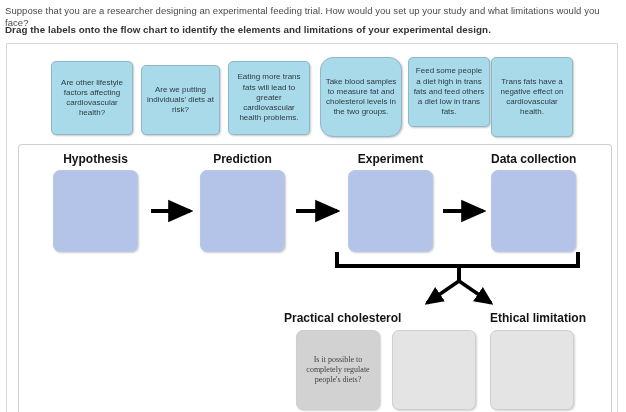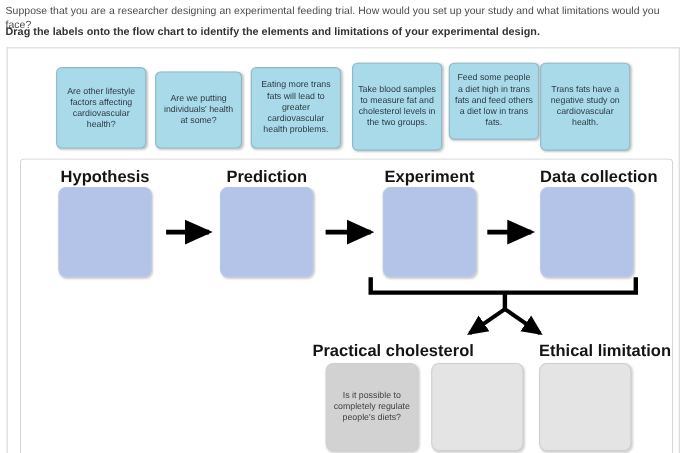--- a/index.html
+++ b/index.html
@@ -80,21 +80,21 @@
     background: #ffffff;
     border: 1px solid #d0d0d0;
     border-bottom: none;
     border-radius: 4px 4px 0 0;
     box-sizing: border-box;
   }
 
   
   .stage-heading {
     position: absolute;
-    font-size: 15px;
+    font-size: 12px;
     font-weight: bold;
     color: #141414;
     white-space: nowrap;
     text-align: center;
   }
 
   
   .drop-zone-blue {
     position: absolute;
     width: 85px;
@@ -115,20 +115,21 @@
     box-shadow: 1px 1px 2px rgba(0,0,0,0.18);
     box-sizing: border-box;
     display: flex;
     align-items: center;
     justify-content: center;
     text-align: center;
     font-size: 8px;
     line-height: 10.2px;
     color: #3f3f3f;
     padding: 3px 4px;
+    font-family: Liberation Serif, serif;
   }
   .drop-zone-gray.placed {
     background: #d2d2d2;
   }
   .drop-zone-gray.empty {
     background: #e4e4e4;
   }
 
   
   #connectors {
@@ -144,25 +145,25 @@
 <body>
 
 <div id="prompt-question">Suppose that you are a researcher designing an experimental feeding trial. How would you set up your study and what limitations would you face?</div>
 
 <div id="prompt-instruction">Drag the labels onto the flow chart to identify the elements and limitations of your experimental design.</div>
 
 <div id="activity-panel"></div>
 
 <div id="label-bank">
   <div class="drag-label" style="left: 51px; top: 61px; width: 82px; height: 74px;">Are other lifestyle factors affecting cardiovascular health?</div>
-  <div class="drag-label" style="left: 141px; top: 65px; width: 79px; height: 70px;">Are we putting individuals' health at some?</div>
+  <div class="drag-label" style="left: 141px; top: 65px; width: 79px; height: 70px;">Are we putting individuals' diets at risk?</div>
   <div class="drag-label" style="left: 228px; top: 61px; width: 82px; height: 74px;">Eating more trans fats will lead to greater cardiovascular health problems.</div>
-  <div class="drag-label" style="left: 320px; top: 57px; width: 82px; height: 80px;">Take blood samples to measure fat and cholesterol levels in the two groups.</div>
+  <div class="drag-label" style="left: 320px; top: 57px; width: 82px; height: 80px; border-radius: 13px;">Take blood samples to measure fat and cholesterol levels in the two groups.</div>
   <div class="drag-label" style="left: 408px; top: 57px; width: 82px; height: 70px;">Feed some people a diet high in trans fats and feed others a diet low in trans fats.</div>
-  <div class="drag-label" style="left: 491px; top: 57px; width: 82px; height: 80px;">Trans fats have a negative study on cardiovascular health.</div>
+  <div class="drag-label" style="left: 491px; top: 57px; width: 82px; height: 80px;">Trans fats have a negative effect on cardiovascular health.</div>
 </div>
 
 <div id="flowchart-panel"></div>
 
 <div class="stage-heading" style="left: 53px; top: 152px; width: 85px;">Hypothesis</div>
 <div class="stage-heading" style="left: 200px; top: 152px; width: 85px;">Prediction</div>
 <div class="stage-heading" style="left: 348px; top: 152px; width: 85px;">Experiment</div>
 <div class="stage-heading" style="left: 491px; top: 152px; width: 85px; text-align: center;">Data collection</div>
 
 <div class="drop-zone-blue" style="left: 53px; top: 170px;"></div>

